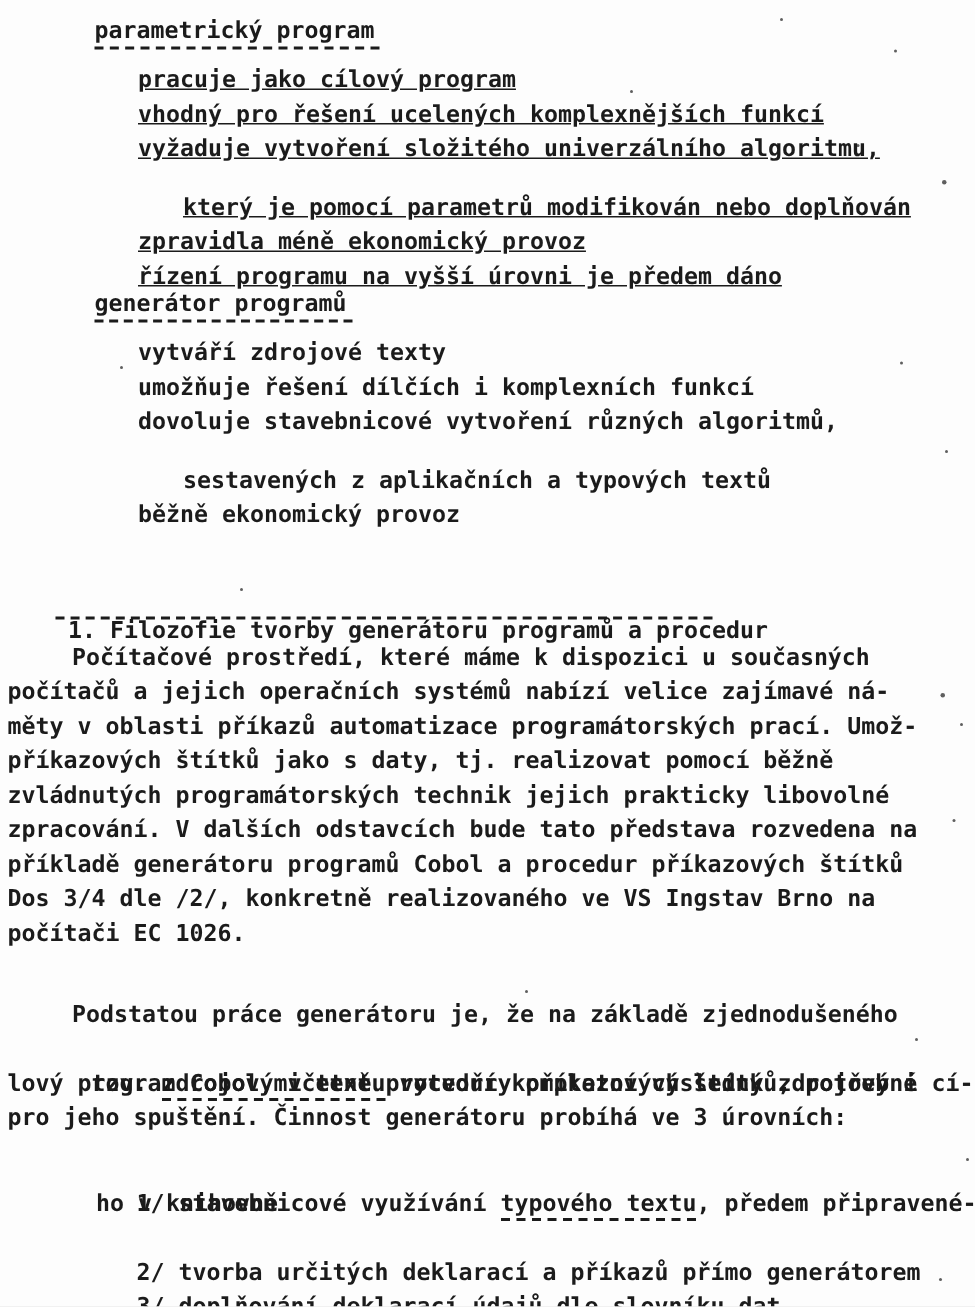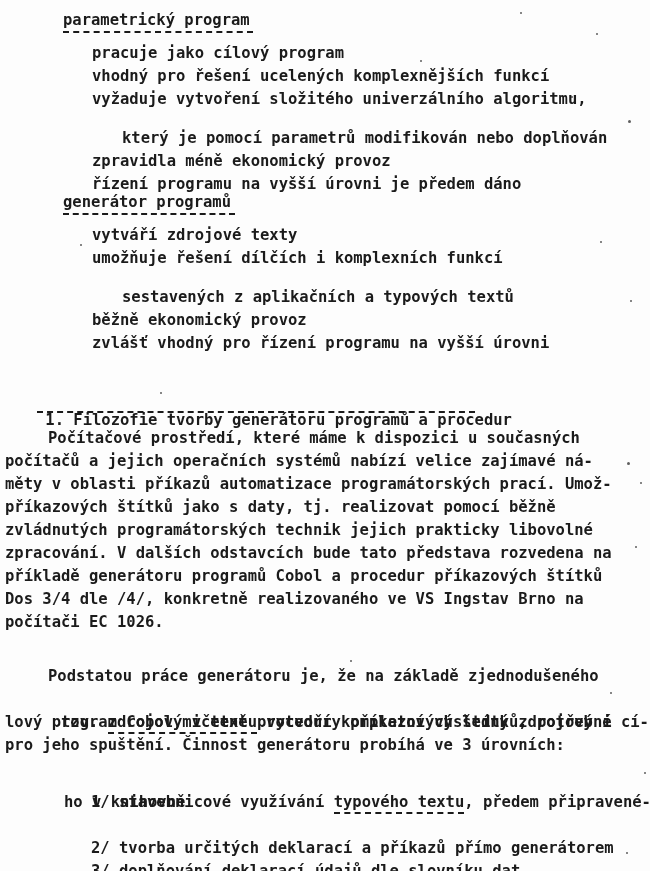--- a/index.html
+++ b/index.html
@@ -50,54 +50,54 @@
   }
 </style>
 </head>
 <body>
 
 <div class="page">
 
   <div class="abs heading" style="left:63px; top:10px;">parametrický program</div>
   <div class="dash-line" style="left:63px; top:31px; width:190px;"></div>
 
-  <div class="abs" style="left:92px; top:42px;">
+  <div class="abs" style="left:92px; top:42px;text-decoration:underline;">
     <div class="ln">pracuje jako cílový program</div>
     <div class="ln">vhodný pro řešení ucelených komplexnějších funkcí</div>
     <div class="ln">vyžaduje vytvoření složitého univerzálního algoritmu,</div>
     <div class="ln indent30">který je pomocí parametrů modifikován nebo doplňován</div>
     <div class="ln">zpravidla méně ekonomický provoz</div>
     <div class="ln">řízení programu na vyšší úrovni je předem dáno</div>
   </div>
 
   <div class="abs heading" style="left:63px; top:192px;">generátor programů</div>
   <div class="dash-line" style="left:63px; top:213px; width:172px;"></div>
 
   <div class="abs" style="left:92px; top:224px;">
     <div class="ln">vytváří zdrojové texty</div>
     <div class="ln">umožňuje řešení dílčích i komplexních funkcí</div>
+    <div class="ln">dovoluje stavebnicové vytvoření různých algoritmů,</div>
     <div class="ln indent30">sestavených z aplikačních a typových textů</div>
     <div class="ln">běžně ekonomický provoz</div>
-    <div class="ln">zvlášť vhodný pro řízení programu na vyšší úrovni</div>
   </div>
 
   <div class="abs heading" style="left:8px; top:390px;">
     <span>1.</span><span> </span><span>Filozofie tvorby generátoru programů a procedur</span>
   </div>
   <div class="dash-line" style="left:37px; top:411px; width:438px;"></div>
 
   <div class="abs" style="left:5px; top:427px; width:644px;">
     <div class="ln indent43">Počítačové prostředí, které máme k dispozici u současných</div>
     <div class="ln">počítačů a jejich operačních systémů nabízí velice zajímavé ná-</div>
     <div class="ln">měty v oblasti příkazů automatizace programátorských prací. Umož-</div>
     <div class="ln">příkazových štítků jako s daty, tj. realizovat pomocí běžně</div>
     <div class="ln">zvládnutých programátorských technik jejich prakticky libovolné</div>
     <div class="ln">zpracování. V dalších odstavcích bude tato představa rozvedena na</div>
     <div class="ln">příkladě generátoru programů Cobol a procedur příkazových štítků</div>
-    <div class="ln">Dos 3/4 dle /4/, konkretně realizovaného ve VS Ingstav Brno na</div>
+    <div class="ln">Dos 3/4 dle /2/, konkretně realizovaného ve VS Ingstav Brno na</div>
     <div class="ln">počítači EC 1026.</div>
   </div>
 
   <div class="abs" style="left:5px; top:665px; width:644px;">
     <div class="ln indent43">Podstatou práce generátoru je, že na základě zjednodušeného</div>
     <div class="ln">
       <span>tzv. </span><span class="u-dash">zdrojovými textu</span><span> vytvoří kompletní výsledný zdrojový i cí-</span>
     </div>
     <div class="ln">lový program Cobol, včetně procedury příkazových štítků, potřebné</div>
     <div class="ln">pro jeho spuštění. Činnost generátoru probíhá ve 3 úrovních:</div>

